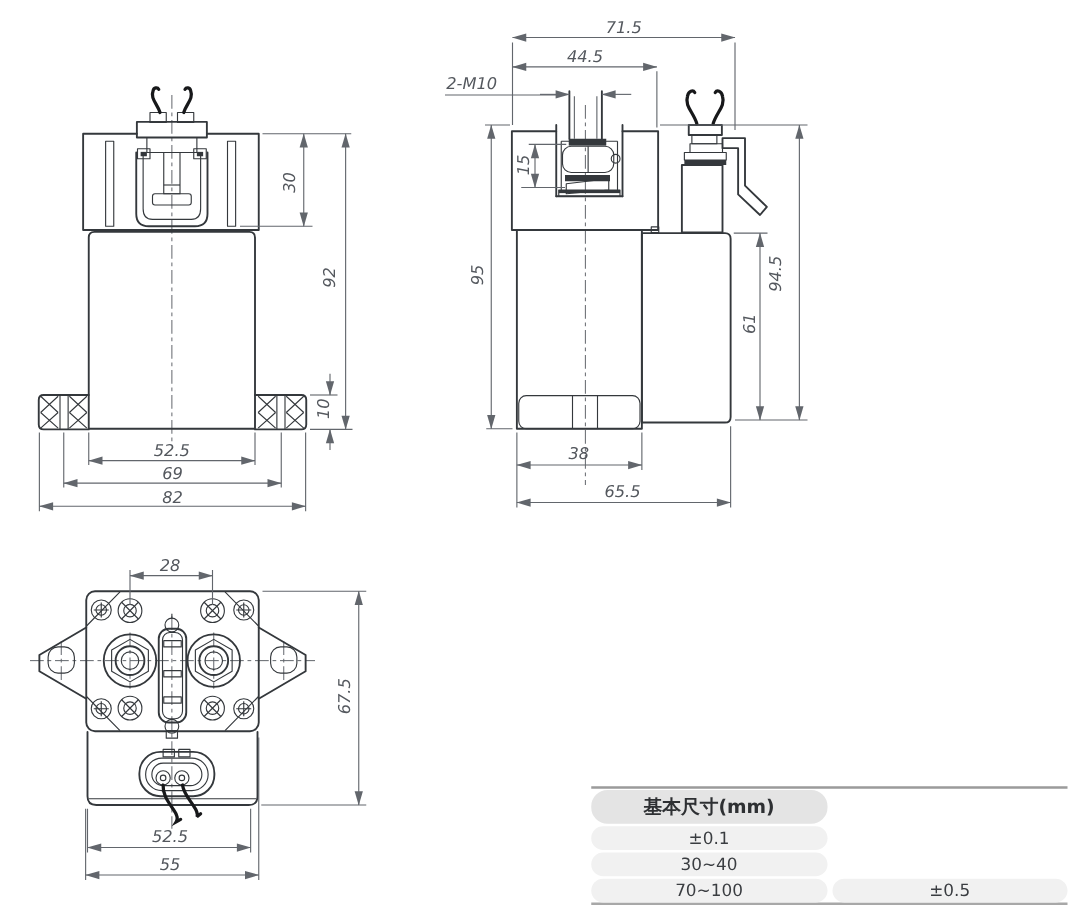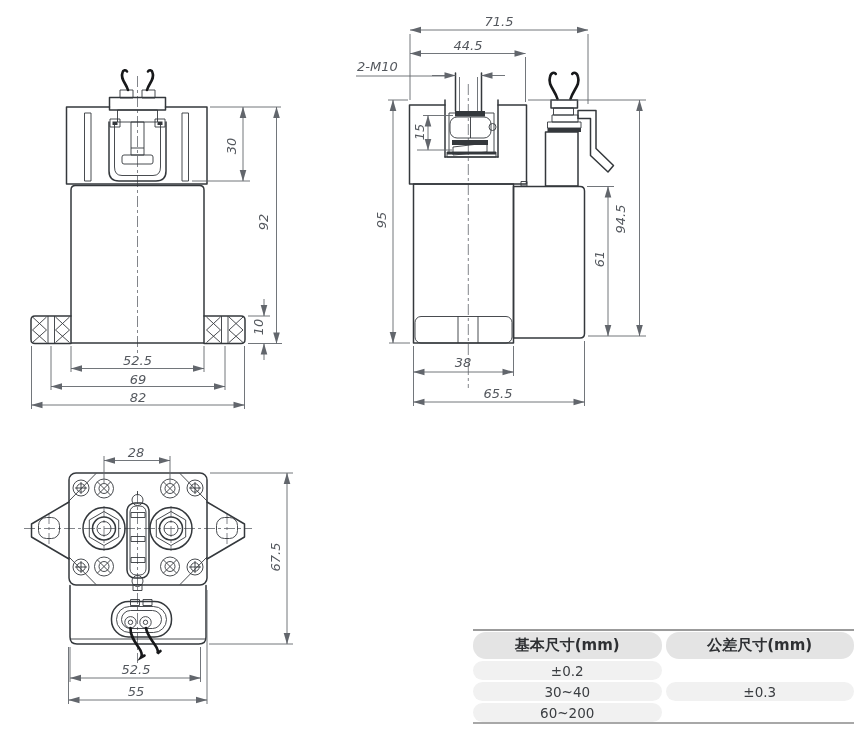--- a/index.html
+++ b/index.html
@@ -251,26 +251,25 @@
       <text class="dimtext" transform="rotate(-90 280 557)" x="280" y="557">67.5</text>
       <text class="dimtext" x="136" y="673.5">52.5</text>
       <text class="dimtext" x="136" y="696">55</text>
     </g>
   </g>
 </svg>
 
   <div class="tol-table">
     <div class="tt-row tt-head">
       <div class="tt-cell">基本尺寸(mm)</div>
-      <div class="tt-cell">公差尺寸(mm)</div>
     </div>
     <div class="tt-row">
-      <div class="tt-cell">±0.2</div>
+      <div class="tt-cell">±0.1</div>
     </div>
     <div class="tt-row">
       <div class="tt-cell">30~40</div>
-      <div class="tt-cell">±0.3</div>
     </div>
     <div class="tt-row">
-      <div class="tt-cell">60~200</div>
+      <div class="tt-cell">70~100</div>
+      <div class="tt-cell">±0.5</div>
     </div>
   </div>
 </div>
 
 </body></html>

